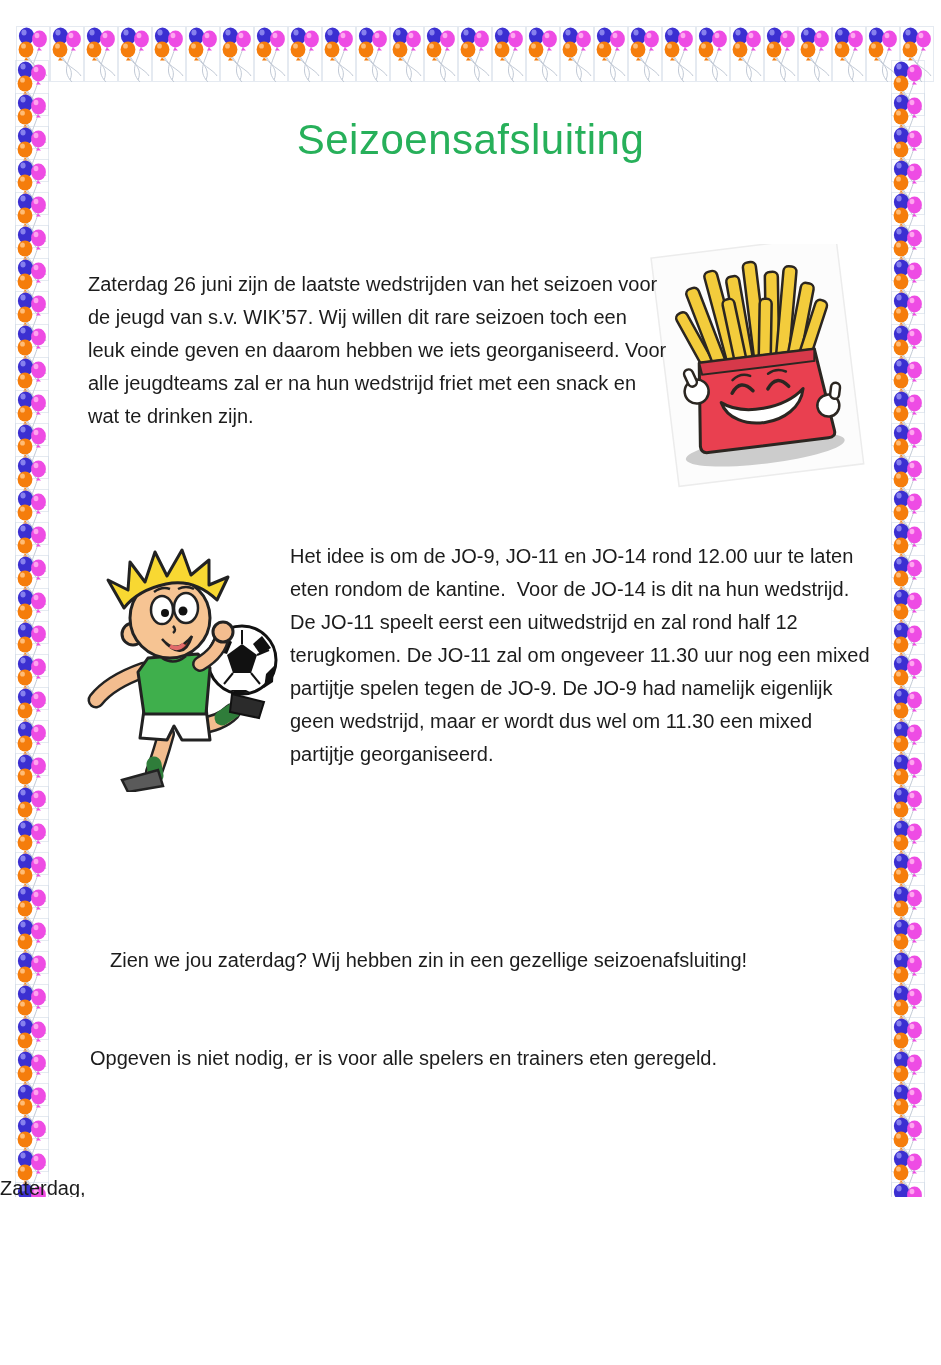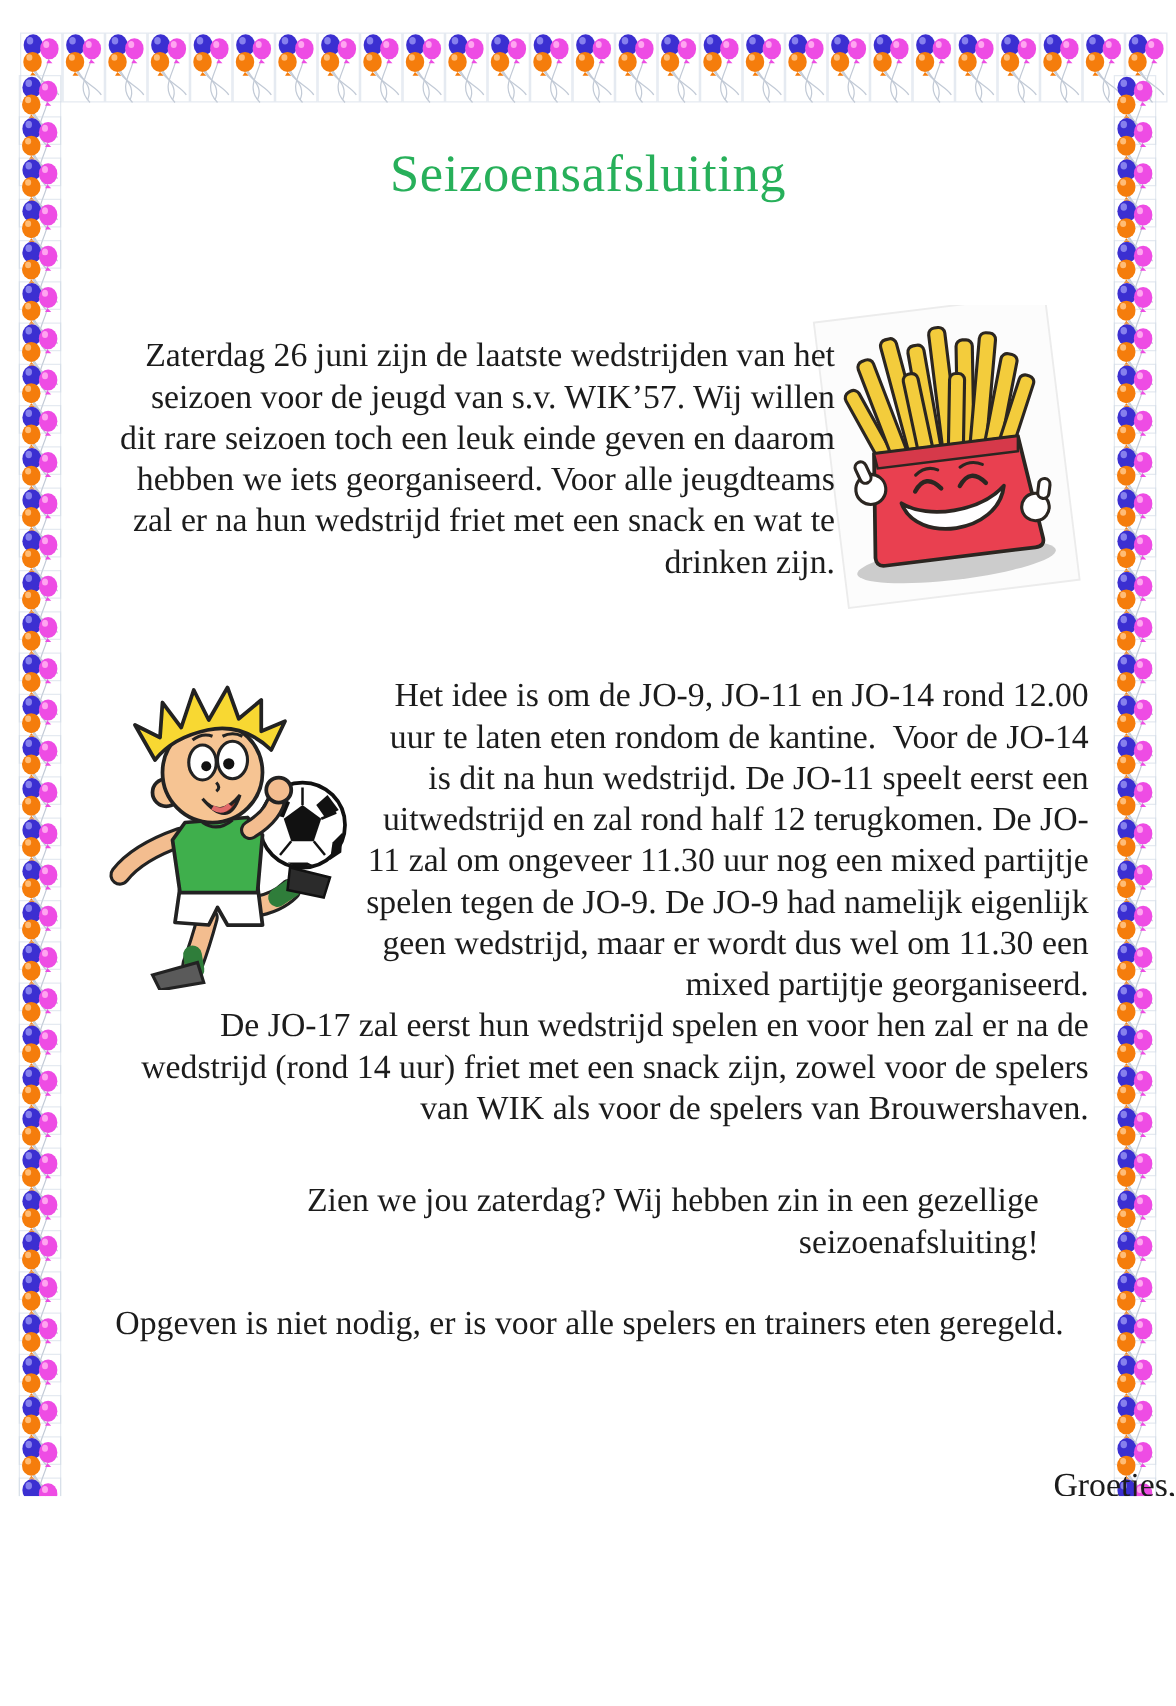--- a/index.html
+++ b/index.html
@@ -2,36 +2,36 @@
 <html style="--title-green: #27b05a; --balloon-blue: #3b2fd1; --balloon-pink: #ee4ce4; --balloon-orange: #f57d0c; --balloon-string: #c2cad6; --tile-edge: #ccd6e4; --fries-red: #e94050; --fries-yellow: #f3cc3c; --shirt-green: #3faf4c; --hair-yellow: #f8d832;"><head>
 <meta charset="utf-8">
 <title>Seizoensafsluiting Jeugd s.v. WIK'57</title>
 <style>
   html,body{margin:0;padding:0;background:#ffffff;}
   .page{
     position:relative;
     width:941px;height:1197px;
     background:#ffffff;
     overflow:hidden;
-    font-family:Liberation Serif, serif;
+    font-family:Liberation Sans, sans-serif;
     color:#1c1c1c;
   }
   
   .balloon-tile{position:absolute;width:34px;height:58px;overflow:visible;}
   
   .title{
     position:absolute;top:106px;left:0;right:0;
     text-align:center;
     font-size:42px;line-height:1.62;
     color:var(--title-green);
     letter-spacing:.5px;
   }
   .prose{
-    font-size:27px;line-height:33px;
-    text-align:right;
+    font-size:20px;line-height:33px;
+    text-align:left;
     white-space:pre-wrap;
     margin:0;
   }
   .para-intro{position:absolute;top:268px;left:88px;width:580px;}
   .para-question{position:absolute;top:498px;left:0;right:0;}
   .block-plan{position:absolute;top:540px;left:70px;right:70px;}
   .boy-float{float:left;width:212px;height:250px;margin:2px 8px 6px 0;}
   .para-jo17{margin:0;}
   .para-seeyou{position:absolute;top:944px;left:110px;right:110px;}
   .para-signup{position:absolute;top:1042px;left:90px;right:90px;}
@@ -547,24 +547,23 @@
           <circle cx="113" cy="69" r="4.5" fill="#111111"></circle>
           <path d="M84,50 q8,-6 16,-3" stroke="#222222" stroke-width="2.5" fill="none"></path>
           <path d="M108,47 q8,-4 16,0" stroke="#222222" stroke-width="2.5" fill="none"></path>
           <path d="M103,84 q4,4 0,7" stroke="#222222" stroke-width="2.5" fill="none"></path>
           <path d="M92,97 Q106,114 122,94 Q113,122 92,97 Z" fill="#8c3520" stroke="#222222" stroke-width="2.5"></path>
           <path d="M100,104 q8,5 14,-2" stroke="#e26a6a" stroke-width="4" fill="none"></path>
         </g>
       </svg>
     </div>
     <p class="prose">Het idee is om de JO-9, JO-11 en JO-14 rond 12.00 uur te laten eten rondom de kantine.  Voor de JO-14 is dit na hun wedstrijd. De JO-11 speelt eerst een uitwedstrijd en zal rond half 12 terugkomen. De JO-11 zal om ongeveer 11.30 uur nog een mixed partijtje spelen tegen de JO-9. De JO-9 had namelijk eigenlijk geen wedstrijd, maar er wordt dus wel om 11.30 een mixed partijtje georganiseerd.</p>
-    <p class="prose para-jo17">De JO-17 zal eerst hun wedstrijd spelen en voor hen zal er na de wedstrijd (rond 14 uur) friet met een snack zijn, zowel voor de spelers van WIK als voor de spelers van Brouwershaven.</p>
   </div>
 
   <p class="prose para-seeyou">Zien we jou zaterdag? Wij hebben zin in een gezellige seizoenafsluiting!</p>
 
   <p class="prose para-signup">Opgeven is niet nodig, er is voor alle spelers en trainers eten geregeld.</p>
 
   <div class="closing">
-    <p class="prose">Groetjes,</p>
+    <p class="prose">Zaterdag,</p>
   </div>
 
 </div>
 
 </body></html>

